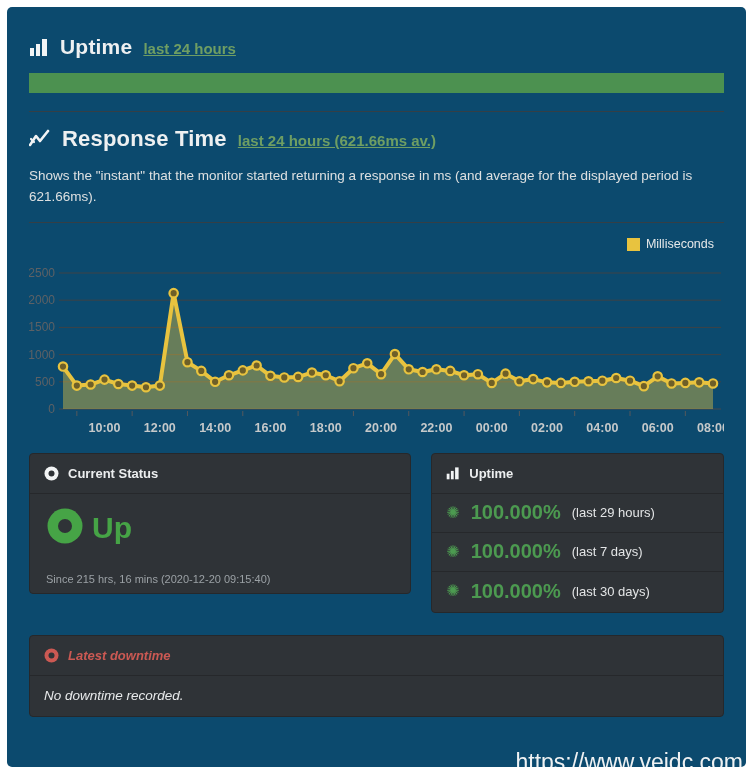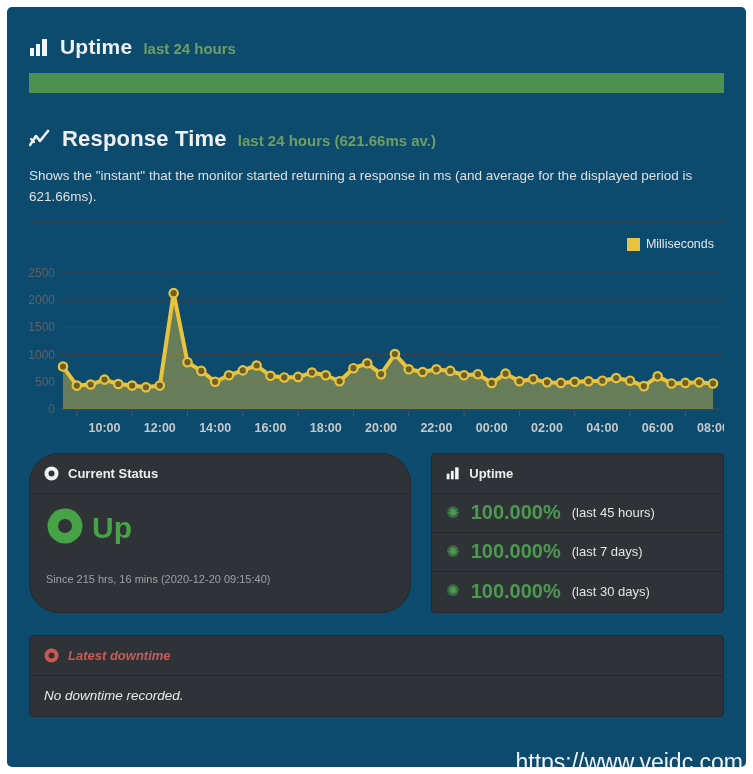--- a/index.html
+++ b/index.html
@@ -21,31 +21,31 @@
     background:#0c4a6e;
     border-radius:5px;
     padding:16px 22px;
     overflow:hidden;
     color:#e8eaeb;
   }
   .sec-header{display:flex;align-items:baseline;gap:11px;margin:12px 0 14px;}
   .sec-header .icon{align-self:center;display:inline-flex;}
   .sec-title{font-size:21px;font-weight:bold;color:#eef0f1;letter-spacing:.2px;}
   .sec-title.big{font-size:22px;}
-  .sec-subtitle{font-size:15px;font-weight:bold;color:var(--green-subtitle);}
+  .sec-subtitle{font-size:15px;font-weight:bold;color:var(--green-subtitle);text-decoration:underline;}
   .progress-bar{height:20px;background:var(--green-bar);margin:2px 0 18px;}
   .divider{height:1px;background:#26292c;border-bottom:1px solid #3a3e42;opacity:.9;margin:0 0 14px;}
   .desc{font-size:13.5px;line-height:1.55;color:#dde0e1;margin:0 0 14px;}
   .legend{display:flex;justify-content:flex-end;align-items:flex-end;gap:6px;padding-right:10px;margin:2px 0 0;font-size:12.5px;color:#e6e8e9;}
   .legend-swatch{width:13px;height:13px;background:var(--chart-yellow);display:inline-block;}
   .chart-wrap{margin-bottom:10px;}
   .chart-wrap svg{width:100%;height:192px;display:block;}
   .panels{display:flex;gap:20px;margin-top:4px;}
   .panel{background:var(--panel-bg);border:1px solid var(--panel-border);border-radius:4px;overflow:hidden;}
-  .panel-status{flex:0 0 55%;height:160px;border-radius:30px;}
+  .panel-status{flex:0 0 55%;height:141px;}
   .panel-uptime{flex:1;height:160px;}
   .panel-header{display:flex;align-items:center;gap:9px;padding:0 14px;height:40px;border-bottom:1px solid var(--panel-border);font-size:13px;font-weight:bold;color:#eceeef;}
   .panel-header .icon{display:inline-flex;}
   .status-body{padding:13px 16px;}
   .status-line{display:flex;align-items:center;gap:8px;}
   .up-text{font-size:30px;font-weight:bold;color:var(--status-green);}
   .since{margin-top:24px;font-size:11px;color:#9ba1a5;}
   .uptime-row{display:flex;align-items:center;gap:11px;padding:0 14px;height:39px;border-bottom:1px solid var(--panel-border);}
   .uptime-row:last-child{border-bottom:none;}
   .burst{font-family:"DejaVu Sans",sans-serif;color:var(--pct-green);font-size:16px;line-height:1;}
@@ -216,21 +216,21 @@
               <rect x="1" y="11" width="4" height="8" fill="#f2f4f5"></rect>
               <rect x="7" y="7" width="4" height="12" fill="#f2f4f5"></rect>
               <rect x="13" y="2" width="5" height="17" fill="#f2f4f5"></rect>
             </svg>
         </span>
         <span>Uptime</span>
       </div>
       <div class="uptime-row">
         <span class="burst">✺</span>
         <span class="pct">100.000%</span>
-        <span class="row-label">(last 45 hours)</span>
+        <span class="row-label">(last 29 hours)</span>
       </div>
       <div class="uptime-row">
         <span class="burst">✺</span>
         <span class="pct">100.000%</span>
         <span class="row-label">(last 7 days)</span>
       </div>
       <div class="uptime-row">
         <span class="burst">✺</span>
         <span class="pct">100.000%</span>
         <span class="row-label">(last 30 days)</span>

